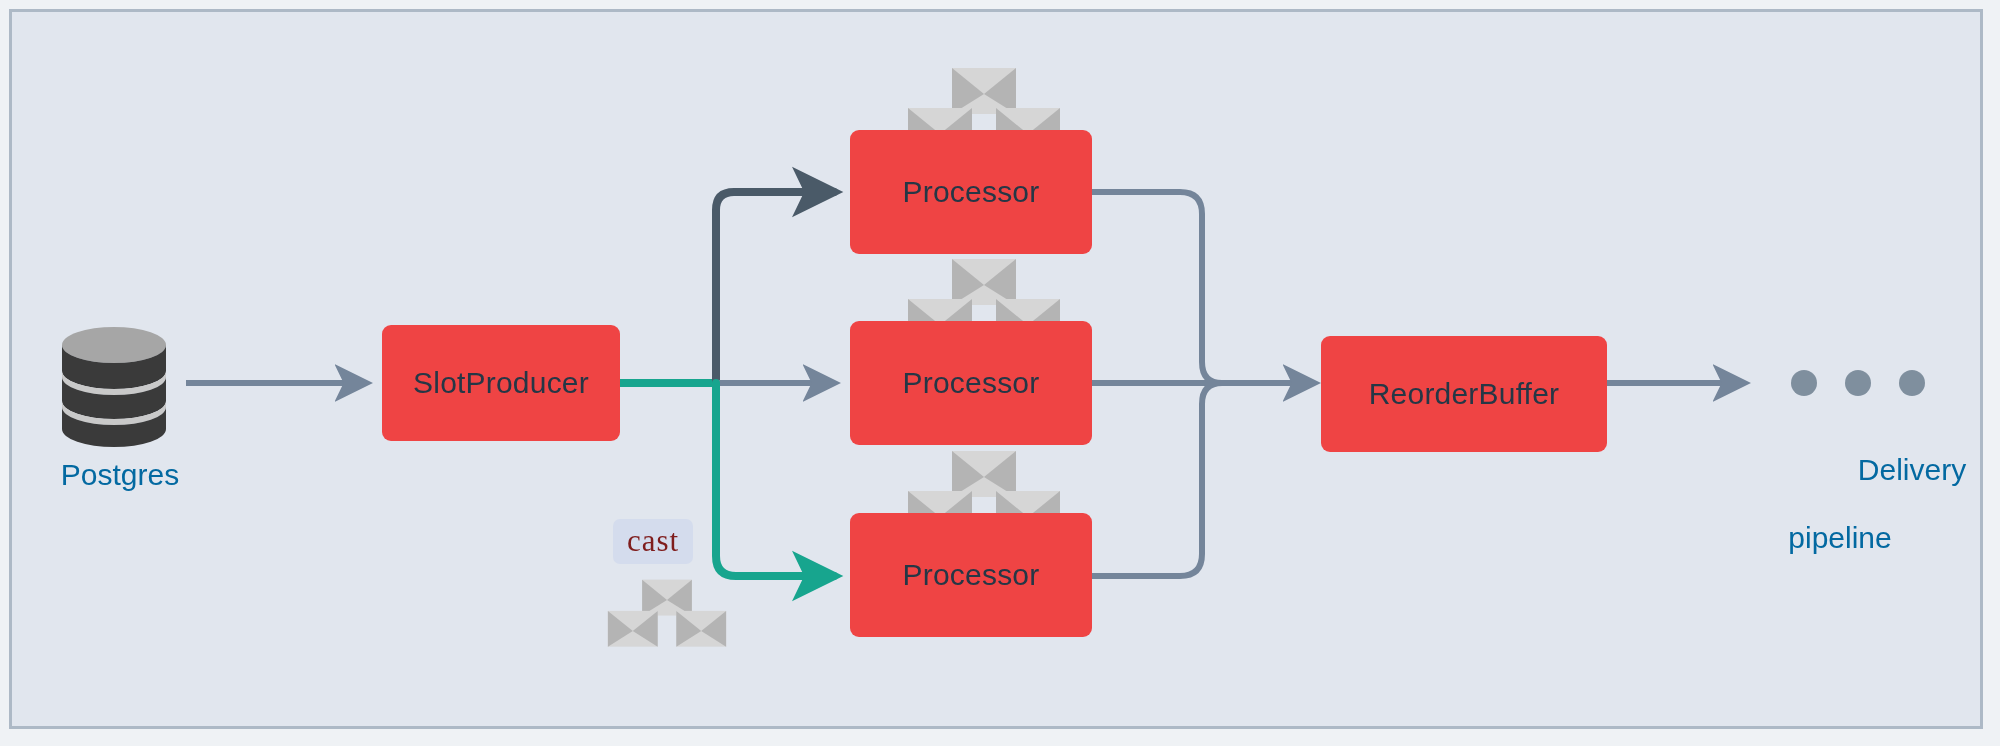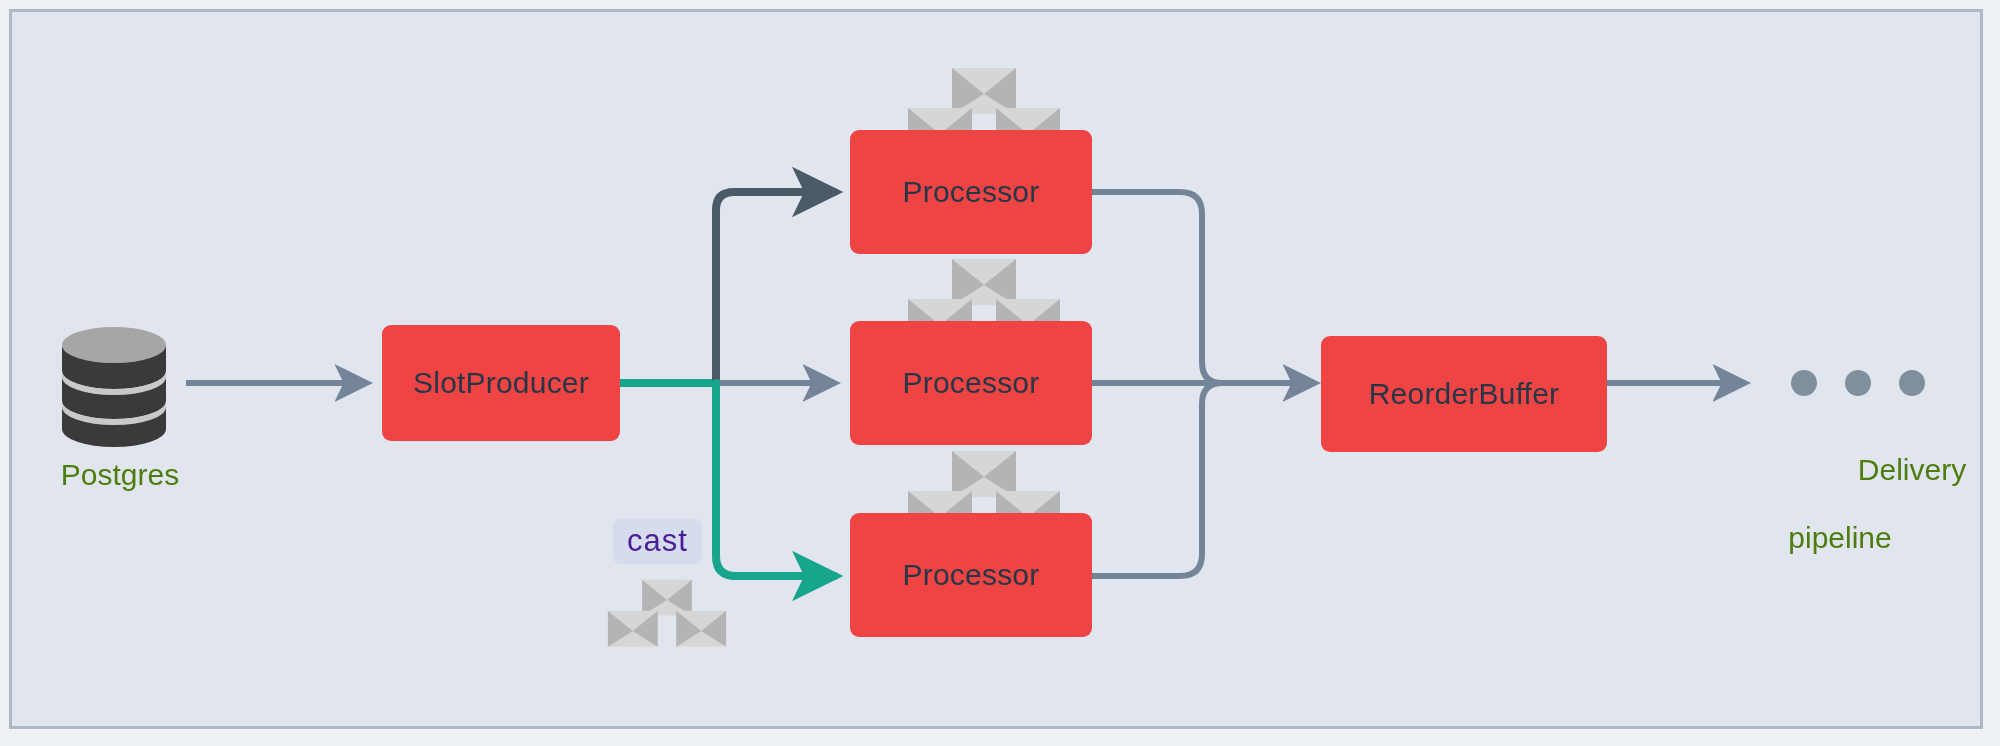--- a/index.html
+++ b/index.html
@@ -50,32 +50,32 @@
     letter-spacing: 0.2px;
   }
   .node-label {
     color: #253746;
     font-size: 30px;
     line-height: 1.0;
     white-space: nowrap;
   }
   .free-label {
     position: absolute;
-    color: #4d7c0f;
+    color: #0369a1;
     font-size: 30px;
     text-align: center;
     line-height: 1.25;
     white-space: nowrap;
   }
   .code-badge {
     position: absolute;
     background: #d4dced;
     border-radius: 7px;
-    color: #4c1d95;
-    font-family: Liberation Sans, sans-serif;
+    color: #7f1d1d;
+    font-family: Liberation Serif, serif;
     font-size: 31px;
     letter-spacing: 1px;
     padding: 6px 14px 8px 14px;
     box-sizing: border-box;
     line-height: 1.0;
   }
   .db-icon {
     position: absolute;
   }
   .env-cluster {

